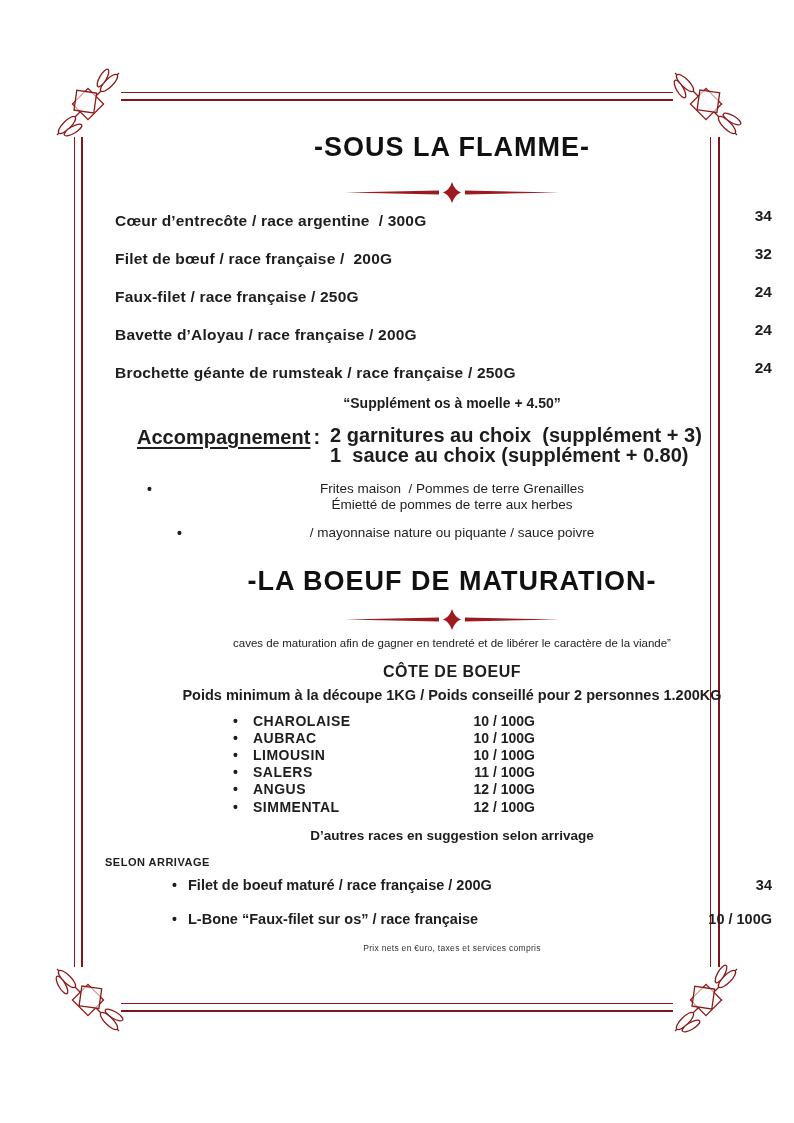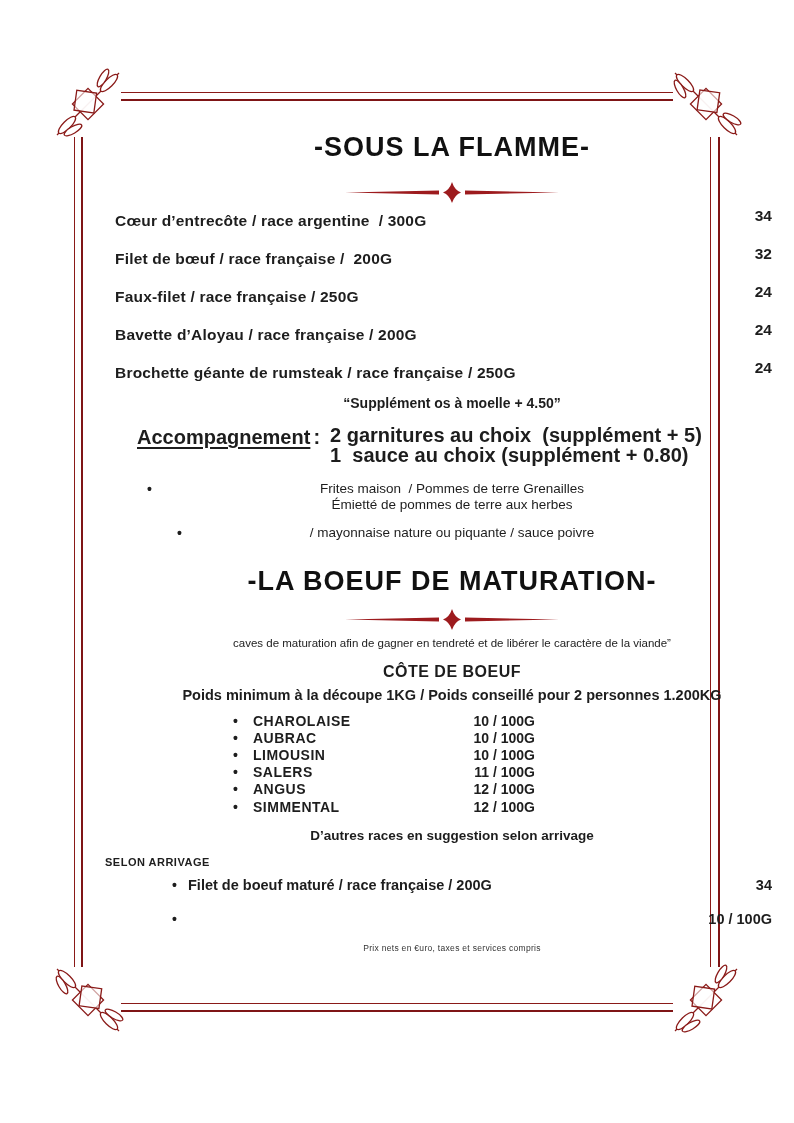--- a/index.html
+++ b/index.html
@@ -131,21 +131,21 @@
       <span class="item-price">24</span>
     </div>
   </div>
 
   <div class="note">“Supplément os à moelle + 4.50”</div>
 
   <div class="accomp">
     <span class="accomp-label">Accompagnement</span>
     <span class="accomp-colon">:</span>
     <span class="accomp-lines">
-      <div>2 garnitures au choix  (supplément + 5)</div>
+      <div>2 garnitures au choix  (supplément + 3)</div>
       <div>1  sauce au choix (supplément + 0.80)</div>
     </span>
   </div>
 
   <div class="bullet-block garnitures">
     <span class="bullet-dot">•</span>
     <div class="txt">Frites maison  / Pommes de terre Grenailles</div>
     <div class="txt">Émietté de pommes de terre aux herbes</div>
   </div>
 
@@ -206,18 +206,19 @@
 
   <div class="selon-title">SELON ARRIVAGE</div>
 
   <div class="arrivage-row arrivage-1">
     <span class="bdot">•</span>
     <span class="nm">Filet de boeuf maturé / race française / 200G</span>
     <span class="pr">34</span>
   </div>
   <div class="arrivage-row arrivage-2">
     <span class="bdot">•</span>
+    <span class="nm">L-Bone “Faux-filet sur os” / race française</span>
     <span class="pr">10 / 100G</span>
   </div>
 
   <div class="footer">Prix nets en €uro, taxes et services compris</div>
 
 </div>
 
 </body></html>

